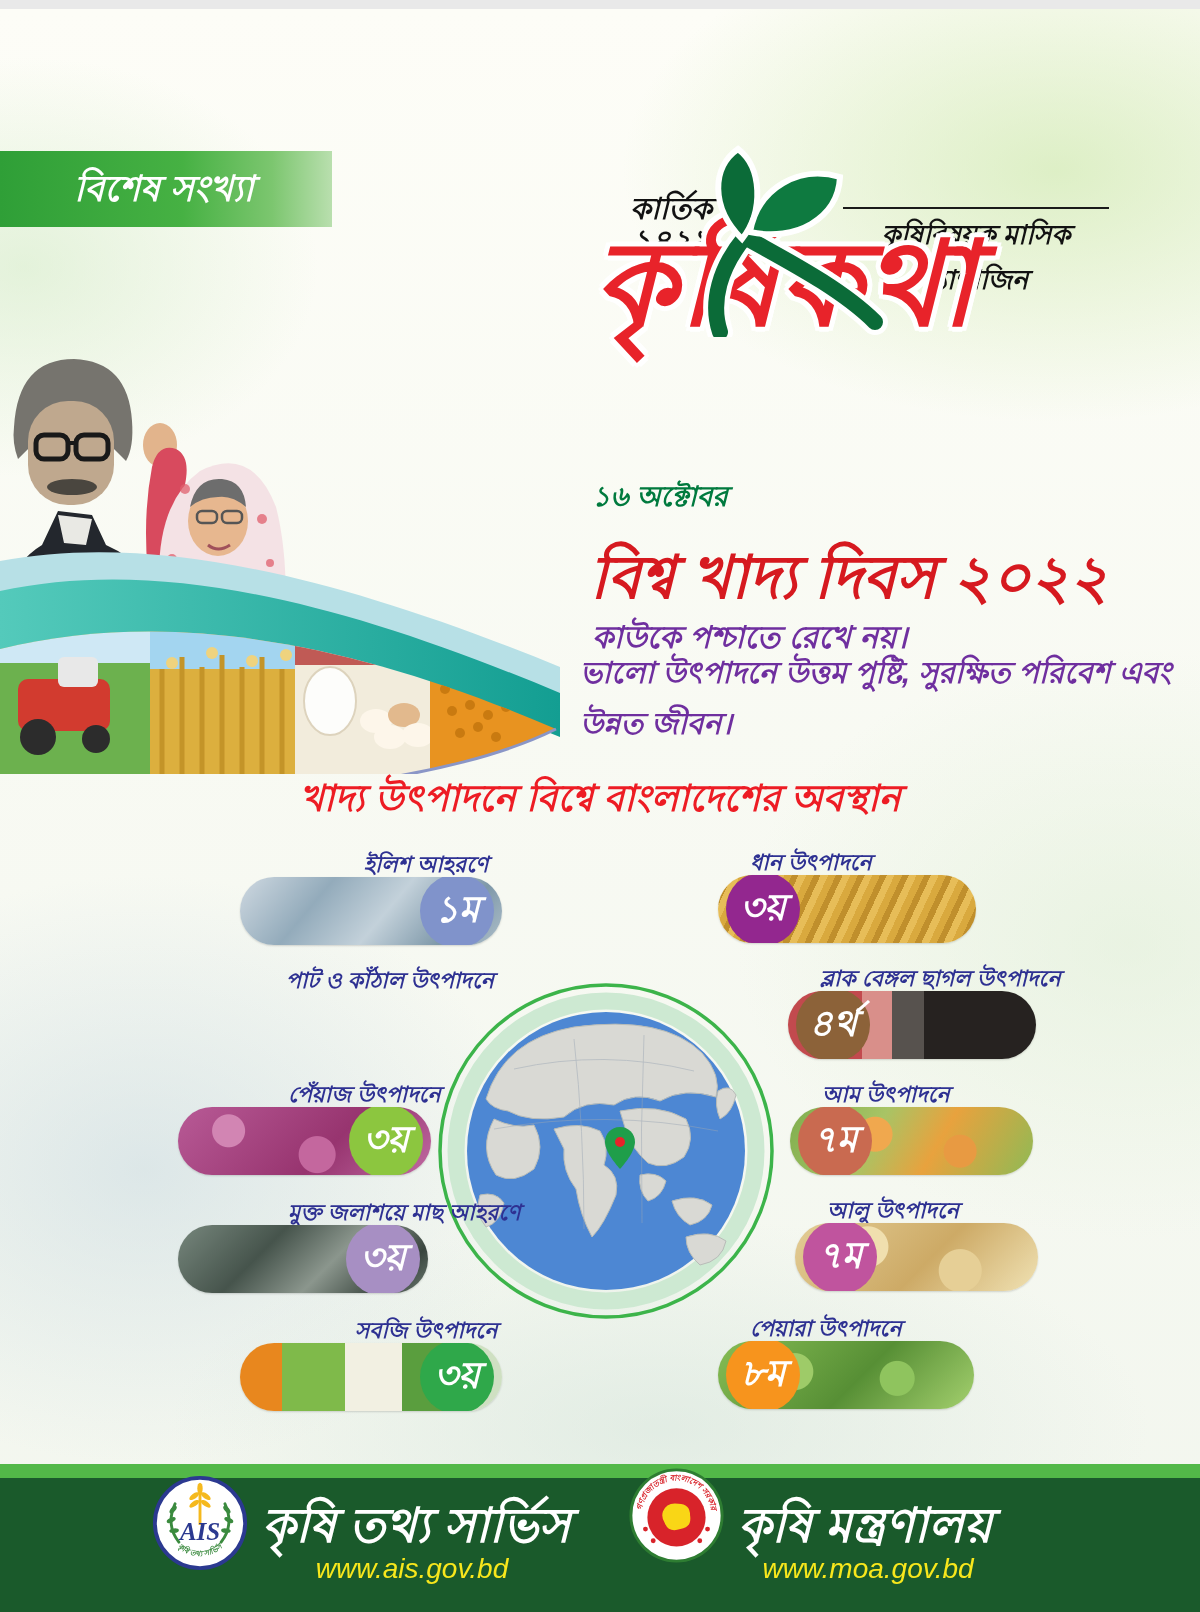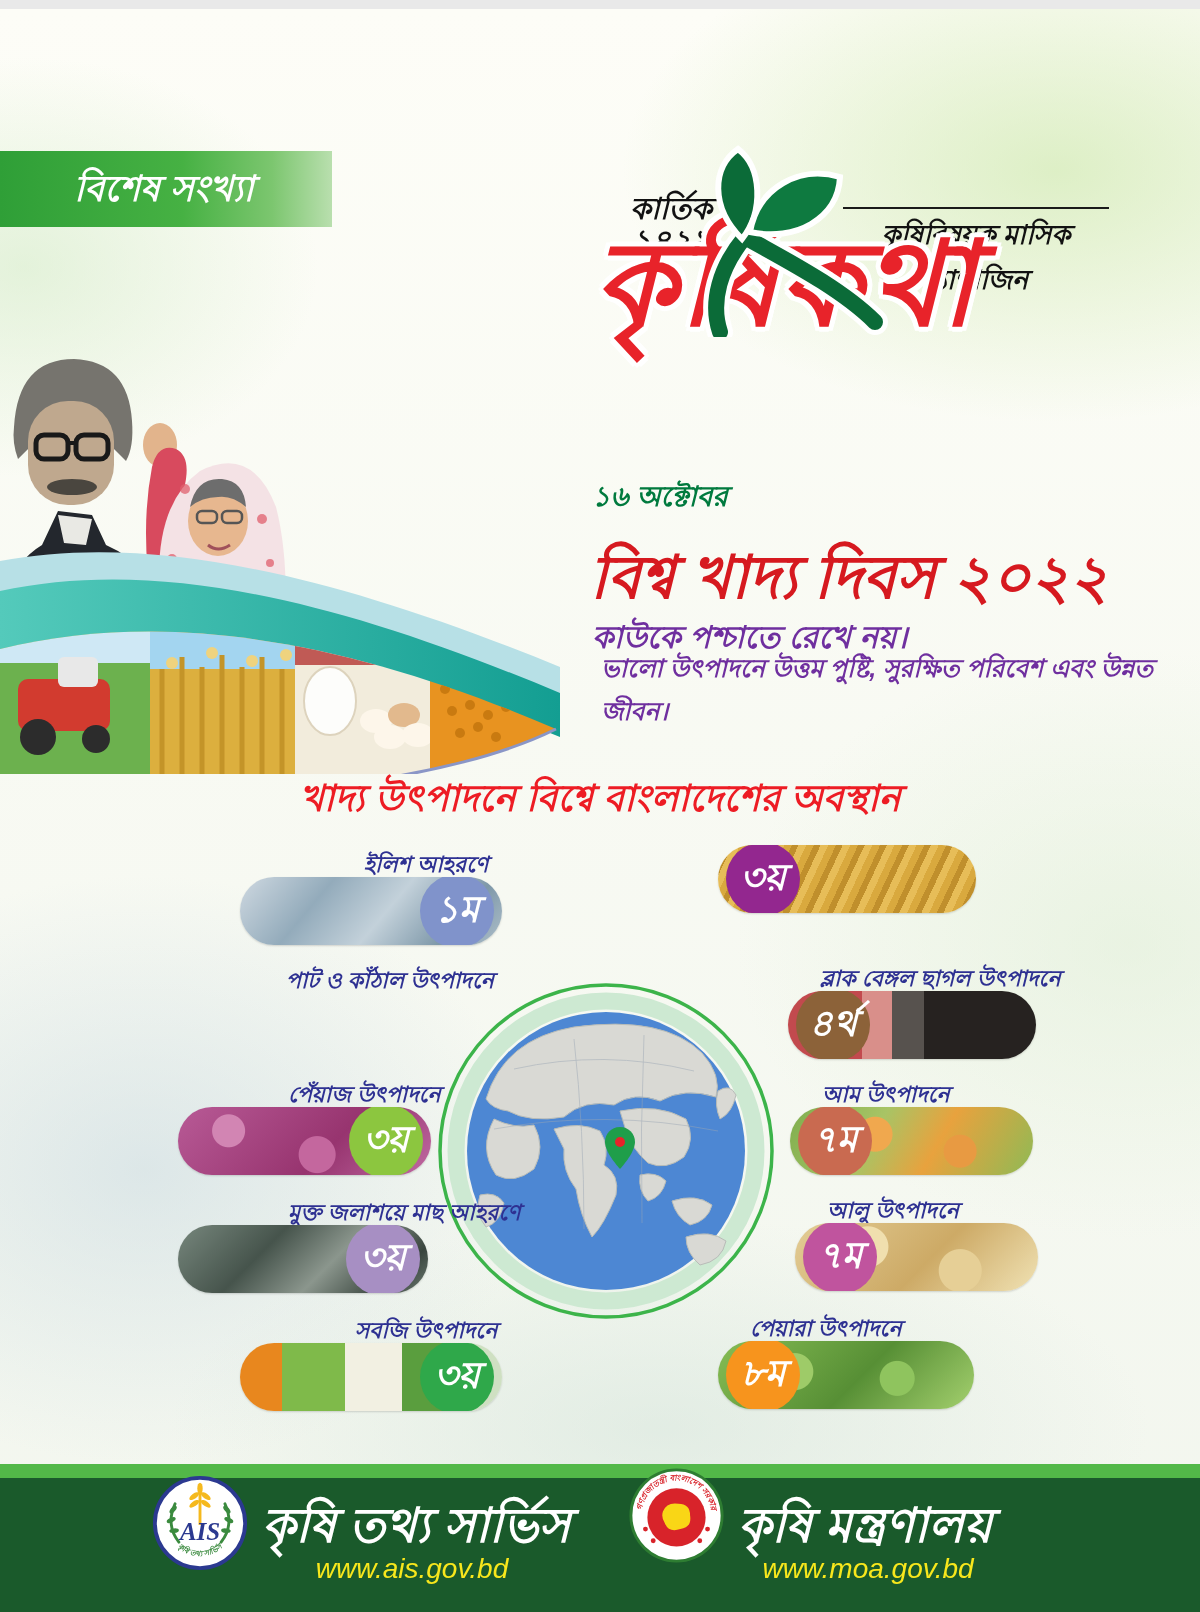--- a/index.html
+++ b/index.html
@@ -29,21 +29,21 @@
   .mag-title{
     position:absolute;left:594px;top:214px;width:480px;
     color:#e8232a;font-size:118px;font-weight:bold;letter-spacing:2px;line-height:1.05;
     text-shadow:-4px -4px 0 #fff,4px -4px 0 #fff,-4px 4px 0 #fff,4px 4px 0 #fff,0 -5px 0 #fff,0 5px 0 #fff,-5px 0 0 #fff,5px 0 0 #fff;
   }
   .sprout{position:absolute;left:650px;top:128px;width:270px;height:200px;pointer-events:none;}
   
   .event-date{position:absolute;left:592px;top:466px;color:#007a3e;font-size:28px;font-weight:bold;}
   .event-title{position:absolute;left:590px;top:522px;color:#d6191f;font-size:60px;font-weight:bold;}
   .slogan1{position:absolute;left:592px;top:604px;color:#6f2f9f;font-size:31px;font-weight:bold;}
-  .slogan2{position:absolute;left:601px;top:640px;color:#6f2f9f;font-size:25px;font-weight:bold;}
+  .slogan2{position:absolute;left:580px;top:640px;color:#6f2f9f;font-size:30px;font-weight:bold;}
   
   .info-title{position:absolute;left:0;top:760px;width:1200px;text-align:center;
     color:#ed1c24;font-size:37px;font-weight:bold;}
   .hero,.globe-wrap{position:absolute;}
   .card{position:absolute;}
   .card-label{color:#2e3192;font-size:22px;font-weight:bold;height:30px;white-space:nowrap;}
   .card-left .card-label{text-align:center;padding-left:110px;}
   .card-right .card-label{text-align:left;padding-left:32px;}
   .pill{position:relative;height:68px;border-radius:46px;overflow:hidden;box-shadow:0 1px 2px rgba(0,0,0,.15);}
   .badge{position:absolute;top:50%;transform:translateY(-50%);width:74px;height:74px;border-radius:50%;
@@ -241,20 +241,21 @@
     </g>
   </svg>
 
   <div class="card card-left c1">
     <div class="card-label">ইলিশ আহরণে</div>
     <div class="pill photo-hilsa">
       <span class="badge badge-right" style="background-color: rgb(128, 147, 203);">১ম</span>
     </div>
   </div>
   <div class="card card-right c2">
+    <div class="card-label">ধান উৎপাদনে</div>
     <div class="pill photo-rice">
       <span class="badge badge-left" style="background-color: rgb(147, 39, 143);">৩য়</span>
     </div>
   </div>
   <div class="card card-left c3">
     <div class="card-label">পাট ও কাঁঠাল উৎপাদনে</div>
   </div>
   <div class="card card-right c4">
     <div class="card-label">ব্লাক বেঙ্গল ছাগল উৎপাদনে</div>
     <div class="pill photo-goat">

